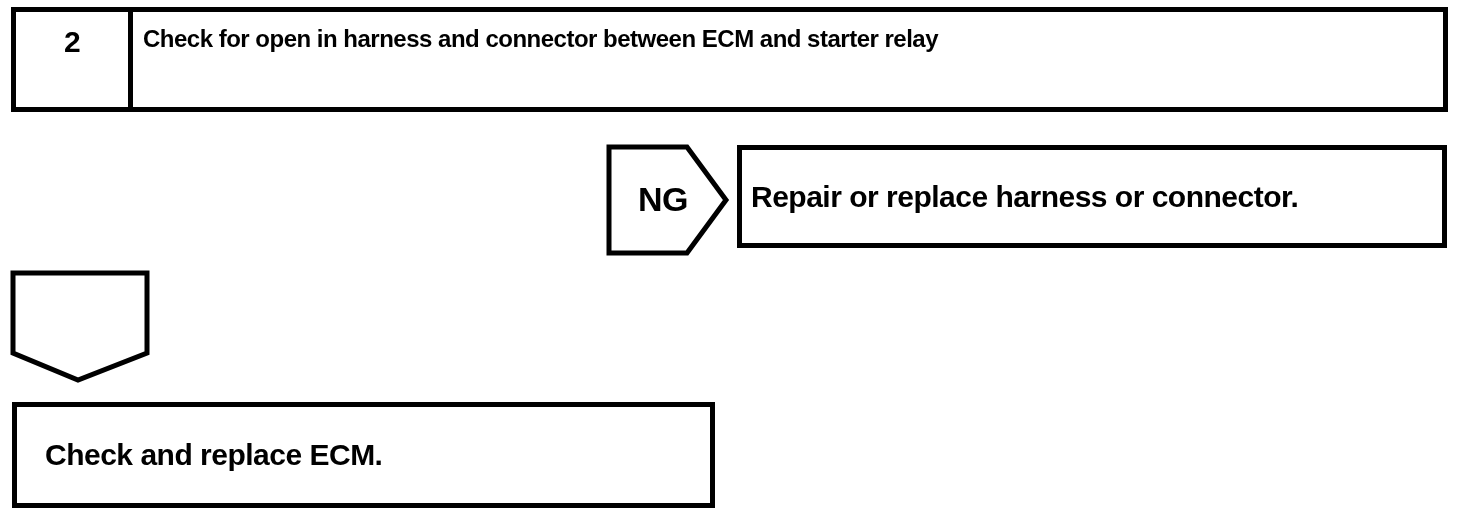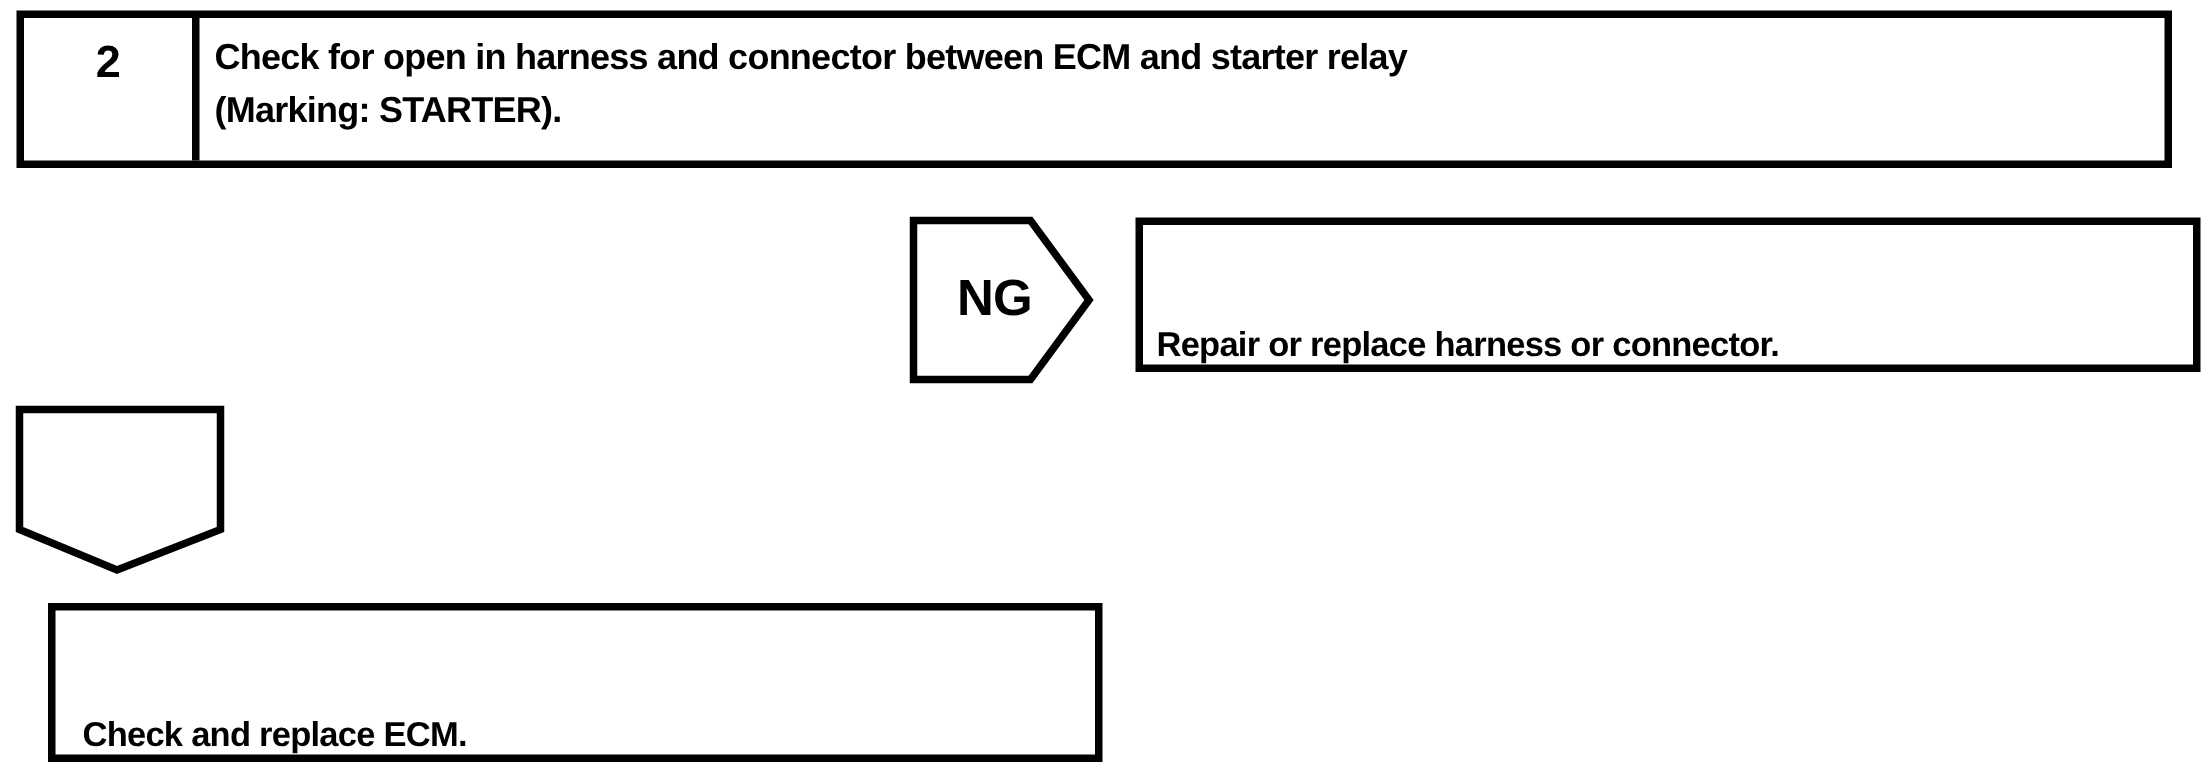--- a/index.html
+++ b/index.html
@@ -38,34 +38,33 @@
   }
   .step-instruction {
     flex: 1 1 auto;
     padding: 9px 12px 0 10px;
     font-size: 24px;
     line-height: 35px;
     letter-spacing: -0.5px;
   }
   .action-box {
     display: flex;
-    align-items: flex-end;
-    font-size: 23px;
+    align-items: center;
+    font-size: 30px;
     letter-spacing: -0.5px;
-    margin-left: 20px;
   }
   .ng-action-box {
     left: 737px; top: 145px;
     width: 710px; height: 103px;
     padding-left: 9px;
   }
   .ok-action-box {
     left: 12px; top: 402px;
     width: 703px; height: 106px;
-    padding-left: 18px;
+    padding-left: 28px;
   }
   .arrow-svg {
     position: absolute;
   }
   .ng-arrow-svg { left: 606px; top: 143px; width: 125px; height: 114px; }
   .ok-arrow-svg { left: 8px;   top: 269px; width: 143px; height: 115px; }
   .arrow-label {
     position: absolute;
     display: flex;
     align-items: center;
@@ -82,21 +81,20 @@
 <body>
 
 <div class="canvas">
 
   <div class="box step-box">
     <div class="step-number-cell">
       <span>2</span>
     </div>
     <div class="step-instruction">
       <div>Check for open in harness and connector between ECM and starter relay</div>
-      <div>(Marking: STARTER).</div>
     </div>
   </div>
 
   <svg class="arrow-svg ng-arrow-svg" viewBox="0 0 125 114">
     <polygon points="3,4 81,4 120,57 81,110 3,110"></polygon>
   </svg>
   <div class="arrow-label ng-label">NG</div>
 
   <div class="box action-box ng-action-box">
     <span>Repair or replace harness or connector.</span>

